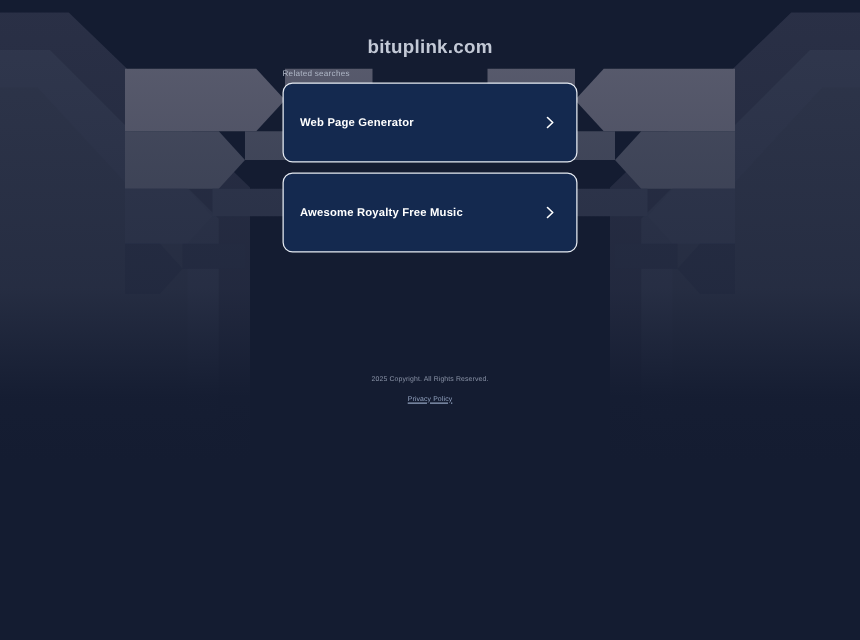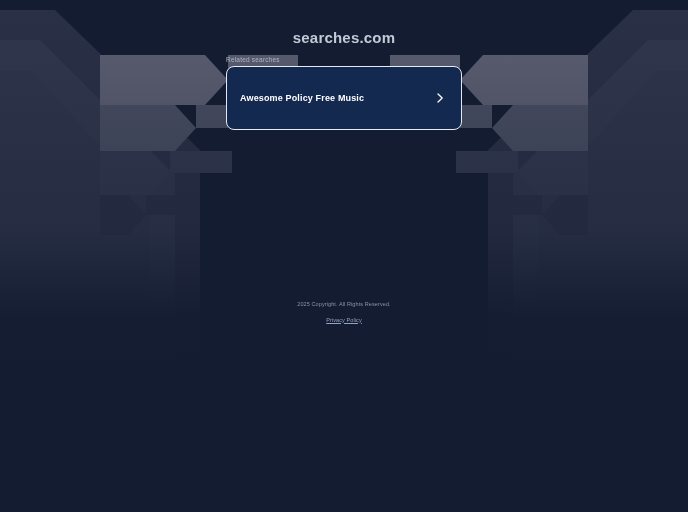--- a/index.html
+++ b/index.html
@@ -163,36 +163,44 @@
       <stop offset="45%" stop-color="#141c31" stop-opacity="0.35"></stop>
       <stop offset="62%" stop-color="#141c31" stop-opacity="0.95"></stop>
       <stop offset="72%" stop-color="#141c31" stop-opacity="1"></stop>
     </linearGradient>
   </defs>
   <rect x="0" y="0" width="688" height="512" fill="url(#fadeDown)"></rect>
 </svg>
 
 <div id="page">
 
-  <div id="domain-title">searches.com</div>
+  <div id="domain-title">bituplink.com</div>
 
   <div id="related-label">Related searches</div>
 
   <div id="cards">
 
-
     <div class="search-card">
-      <span class="card-label">Awesome Policy Free Music</span>
+      <span class="card-label">Web Page Generator</span>
       <span class="card-chevron">
         <svg width="12" height="12" viewBox="0 0 12 12">
           <path d="M4 2 L8.2 6 L4 10" fill="none" stroke="#ffffff" stroke-width="1.3" stroke-linecap="round" stroke-linejoin="round"></path>
         </svg>
       </span>
     </div>
 
+    <div class="search-card">
+      <span class="card-label">Awesome Royalty Free Music</span>
+      <span class="card-chevron">
+        <svg width="12" height="12" viewBox="0 0 12 12">
+          <path d="M4 2 L8.2 6 L4 10" fill="none" stroke="#ffffff" stroke-width="1.3" stroke-linecap="round" stroke-linejoin="round"></path>
+        </svg>
+      </span>
+    </div>
+
 
   </div>
 
   <div id="footer">
     <div id="copyright">2025 Copyright. All Rights Reserved.</div>
     <a id="privacy-policy" href="#">Privacy Policy</a>
   </div>
 
 </div>
 

